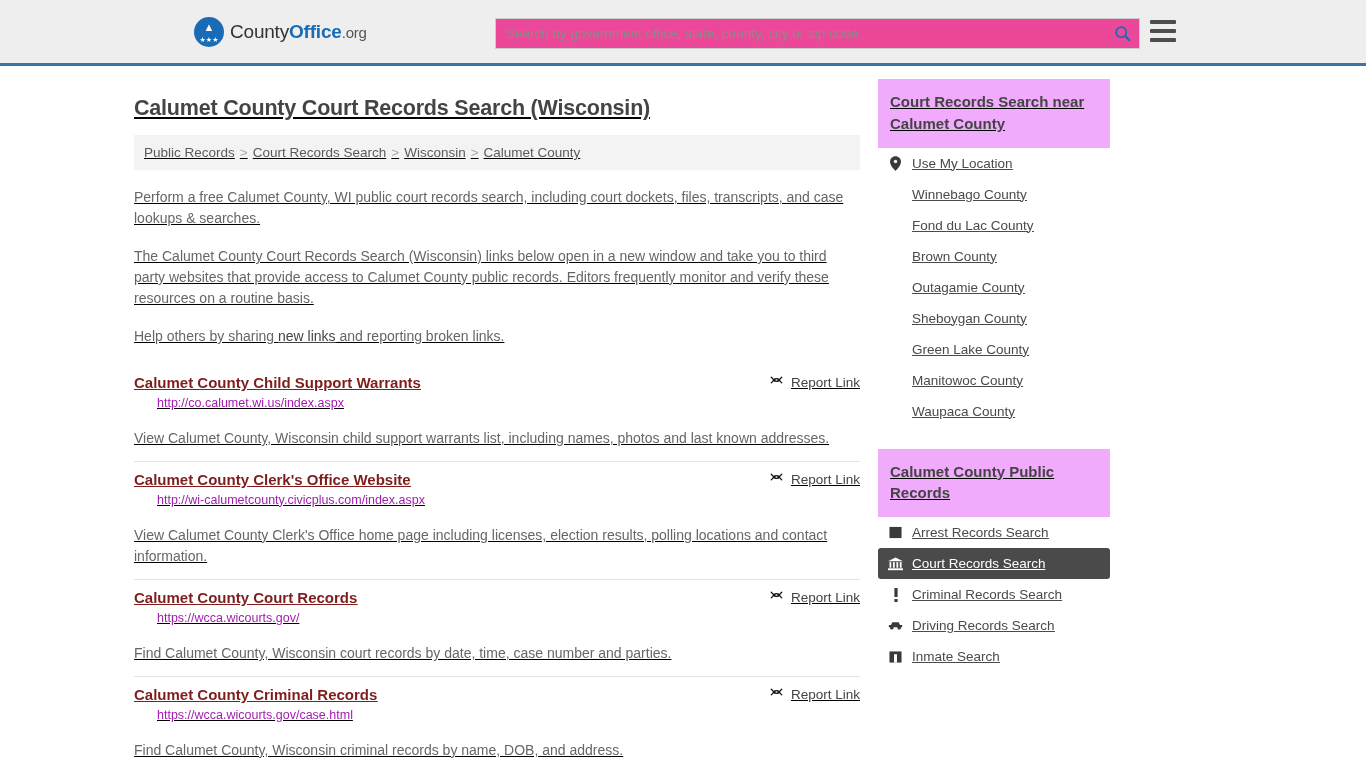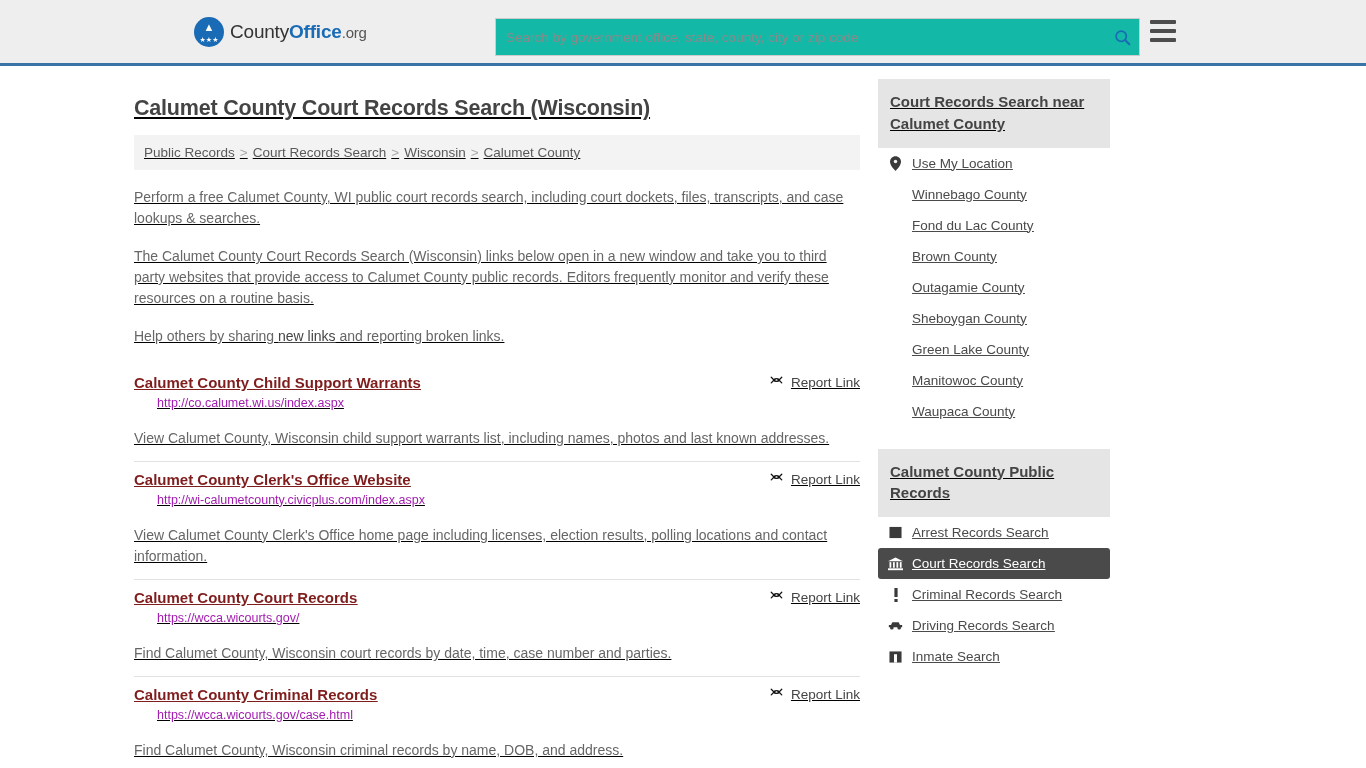--- a/index.html
+++ b/index.html
@@ -61,24 +61,24 @@
     white-space: nowrap;
   }
   .logo-text .bold { font-weight: bold; color: #1a6bb5; }
   .logo-text .org { font-size: 15px; color: #555555; }
 
   .search-wrap {
     position: absolute;
     left: 495px;
     top: 18px;
     width: 645px;
-    height: 38px;
+    height: 31px;
     display: flex;
     align-items: center;
-    background: #14b8a6;
+    background: #ec4899;
     border: 1px solid #cccccc;
   }
   .search-input {
     flex: 1;
     border: 0;
     outline: none;
     height: 100%;
     padding: 0 10px;
     font-size: 13.5px;
     color: #333;
@@ -196,21 +196,21 @@
   }
   .result-desc {
     font-size: 14px;
     color: #666666;
     line-height: 1.55;
     margin-top: 18px;
   }
 
   
   .side-head {
-    background: #e5e5e5;
+    background: #f0abfc;
     padding: 12px 12px 13px 12px;
     font-size: 15px;
     font-weight: bold;
     color: #444444;
     line-height: 1.45;
   }
   .side-list { margin: 0; padding: 0; list-style: none; }
   .side-list li {
     display: flex;
     align-items: center;

